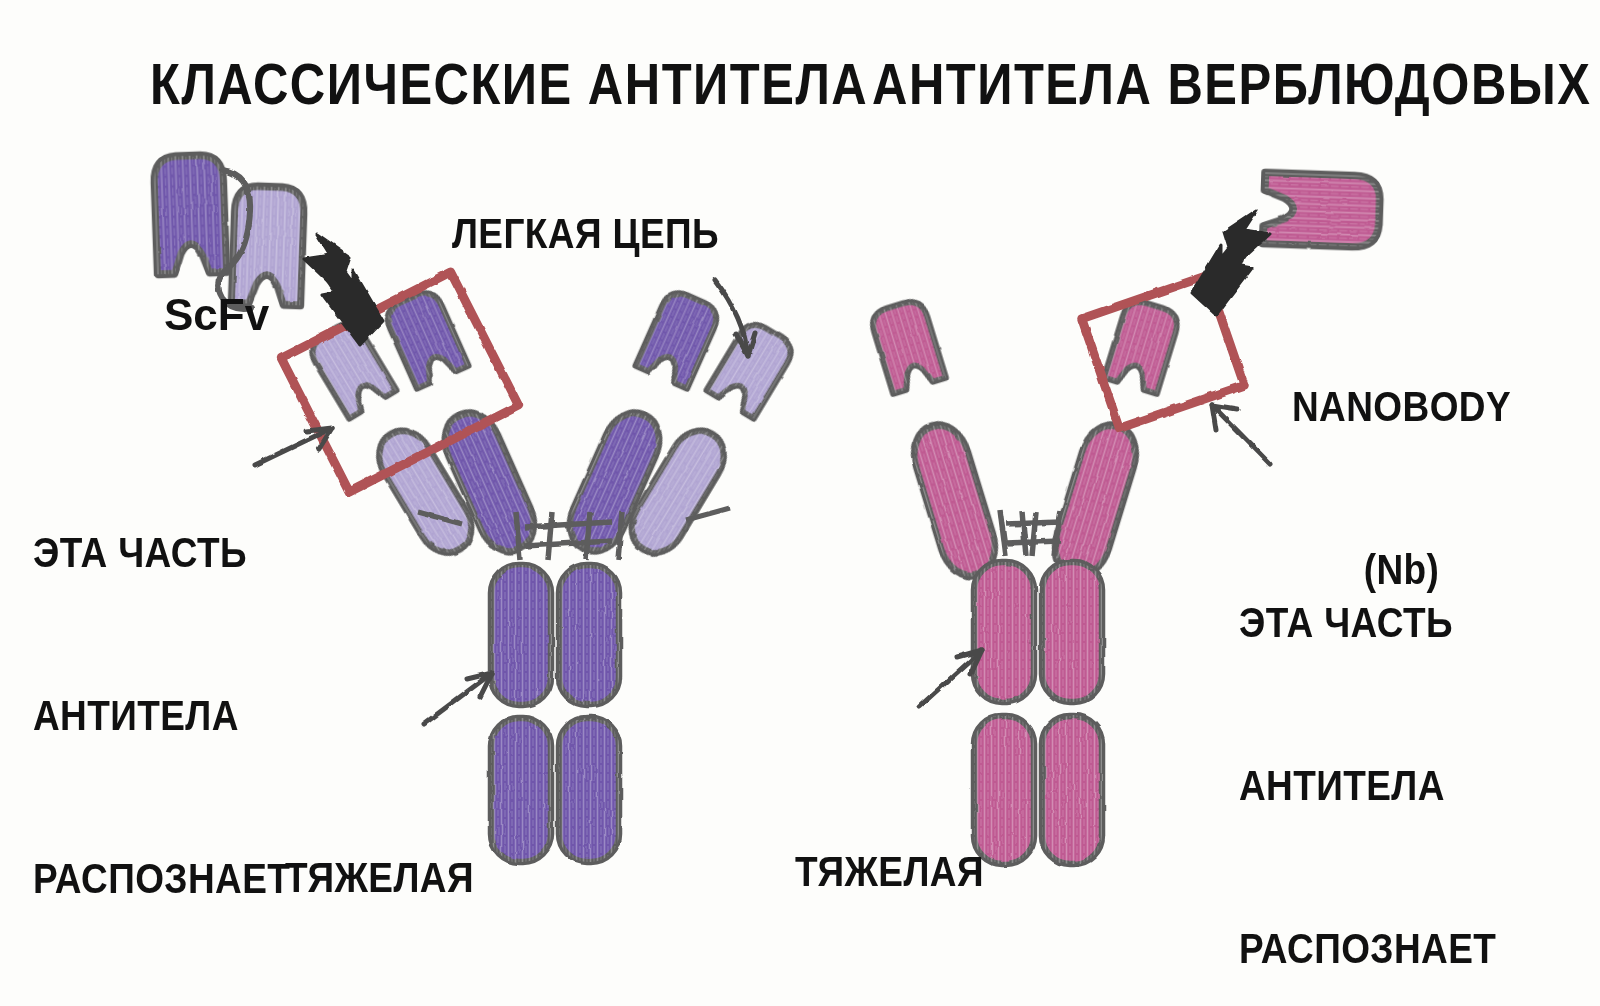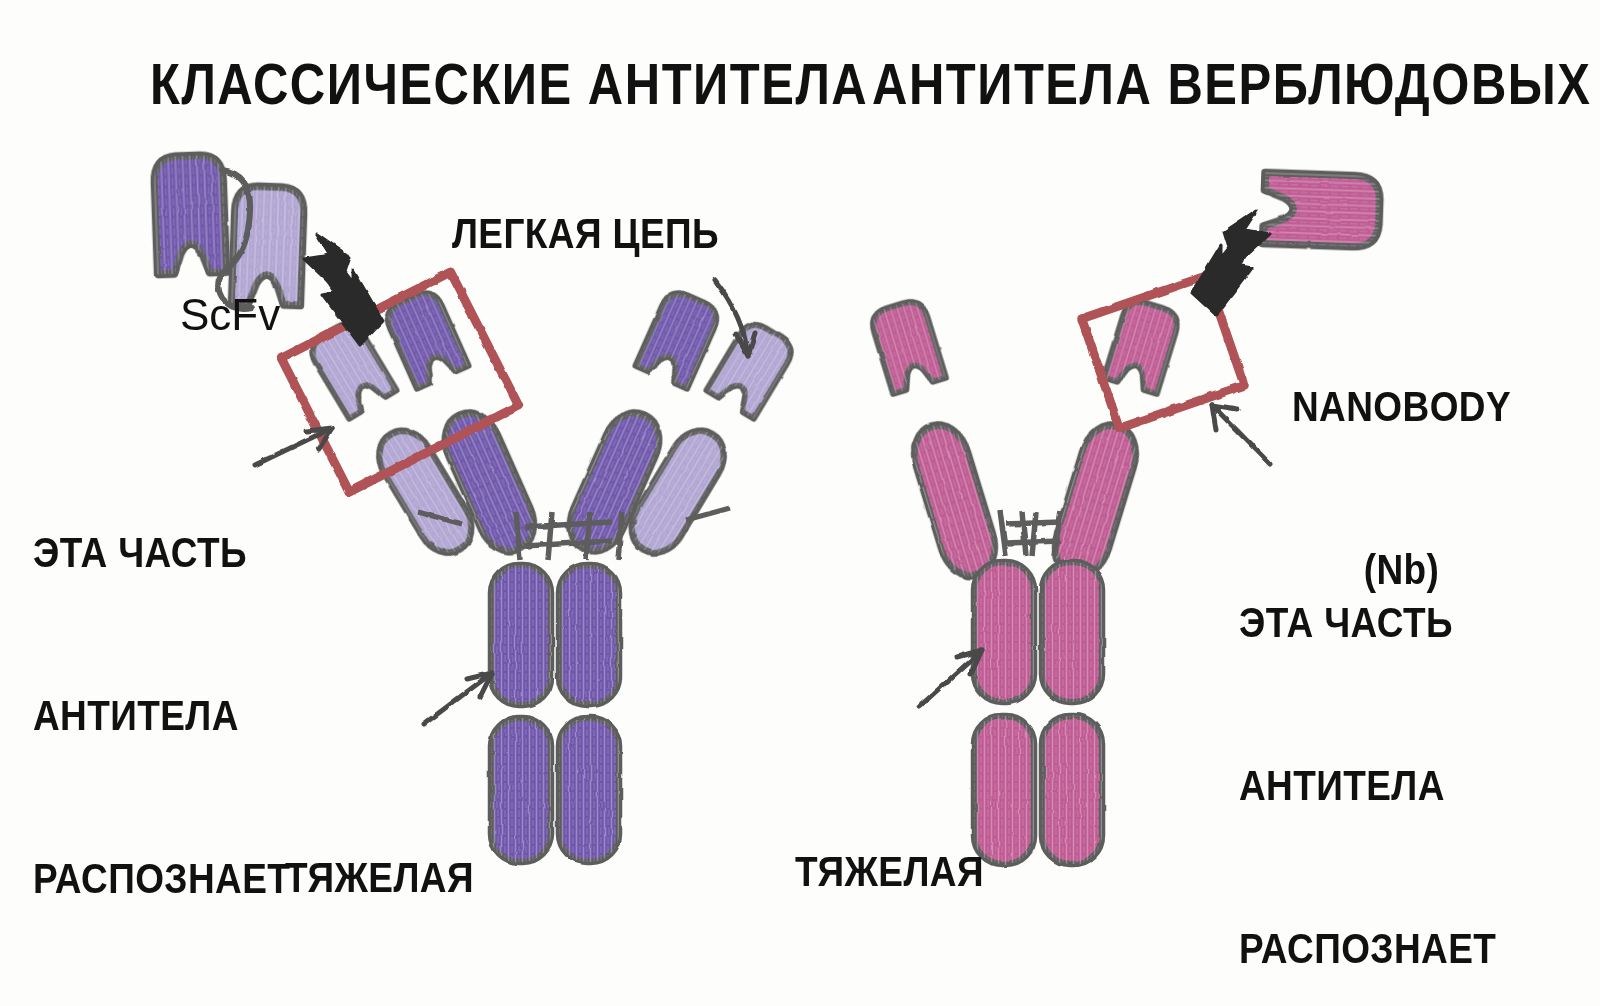--- a/index.html
+++ b/index.html
@@ -41,23 +41,23 @@
     transform-origin:left top;
   }
   #label-light-chain{left:452px;top:207px;}
   #label-heavy-left{left:285px;top:743px;text-align:center;}
   #label-heavy-right{left:795px;top:737px;text-align:center;}
   #label-recognizes-left{left:33px;top:418px;}
   #label-recognizes-right{left:1239px;top:488px;}
   #label-nanobody{left:1292px;top:272px;text-align:center;}
 
   .scfv-cap{
-    position:absolute;left:180px;top:290px;
+    position:absolute;left:164px;top:290px;
     font-family:"Liberation Sans", sans-serif;
-    font-weight:400;font-size:44px;color:#111;letter-spacing:0px;
+    font-weight:700;font-size:44px;color:#111;letter-spacing:0px;
   }
   .ln{display:block;}
 </style>
 </head>
 <body>
 
 <div id="stage">
 
   <svg class="layer" viewBox="0 0 1600 1006">
     <defs>

